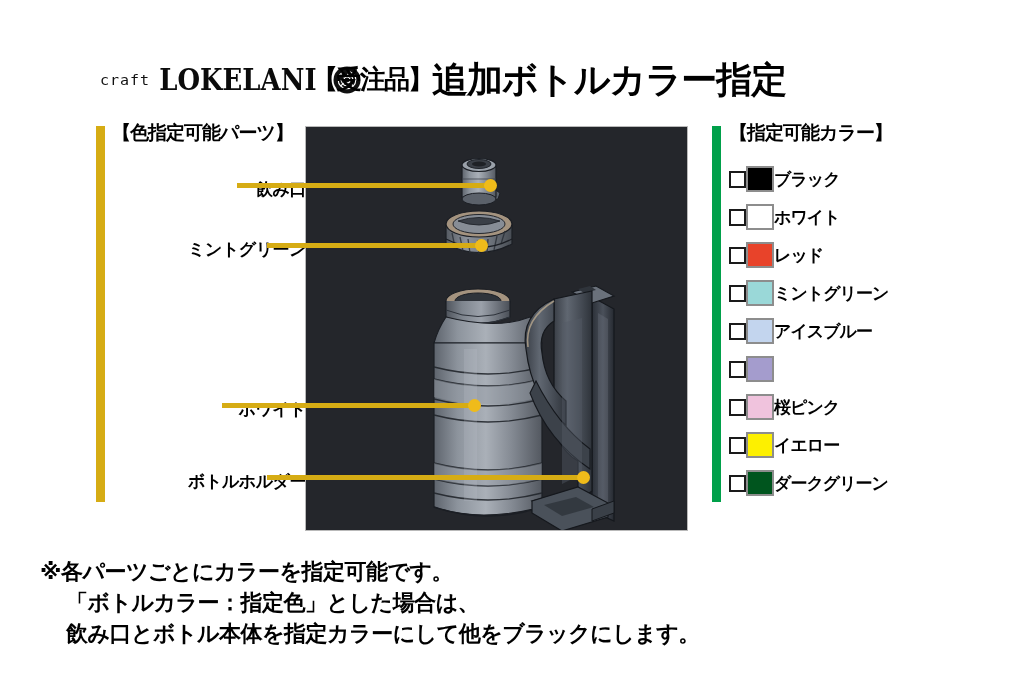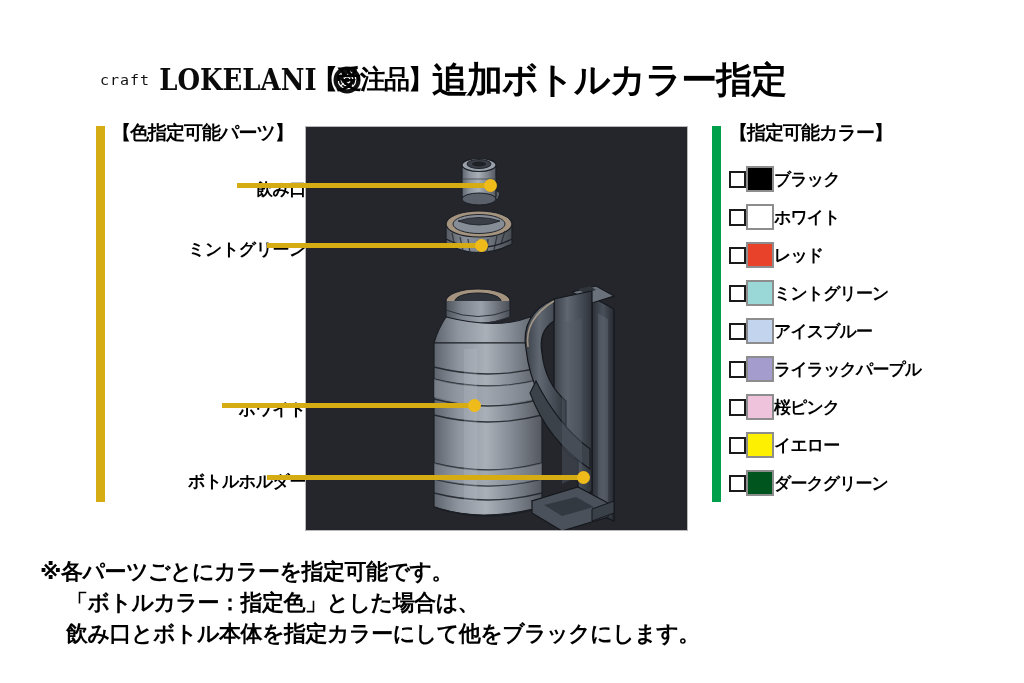--- a/index.html
+++ b/index.html
@@ -378,21 +378,20 @@
 
     <div class="color-row">
       <span class="checkbox"></span>
       <span class="swatch" style="background:#c3d5ee"></span>
       <span class="color-name">アイスブルー</span>
     </div>
 
     <div class="color-row">
       <span class="checkbox"></span>
       <span class="swatch" style="background:#a49ccd"></span>
-      <span class="color-name">ライラックパープル</span>
     </div>
 
     <div class="color-row">
       <span class="checkbox"></span>
       <span class="swatch" style="background:#f0c3dd"></span>
       <span class="color-name">桜ピンク</span>
     </div>
 
     <div class="color-row">
       <span class="checkbox"></span>

